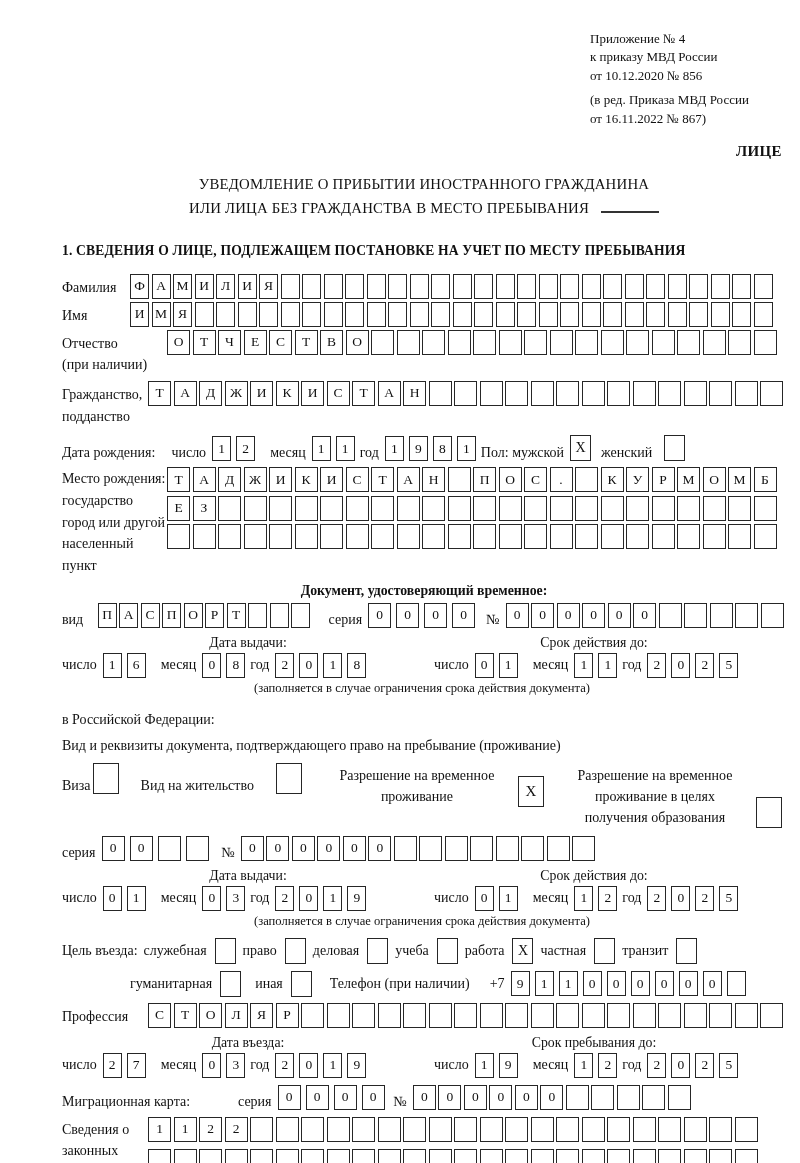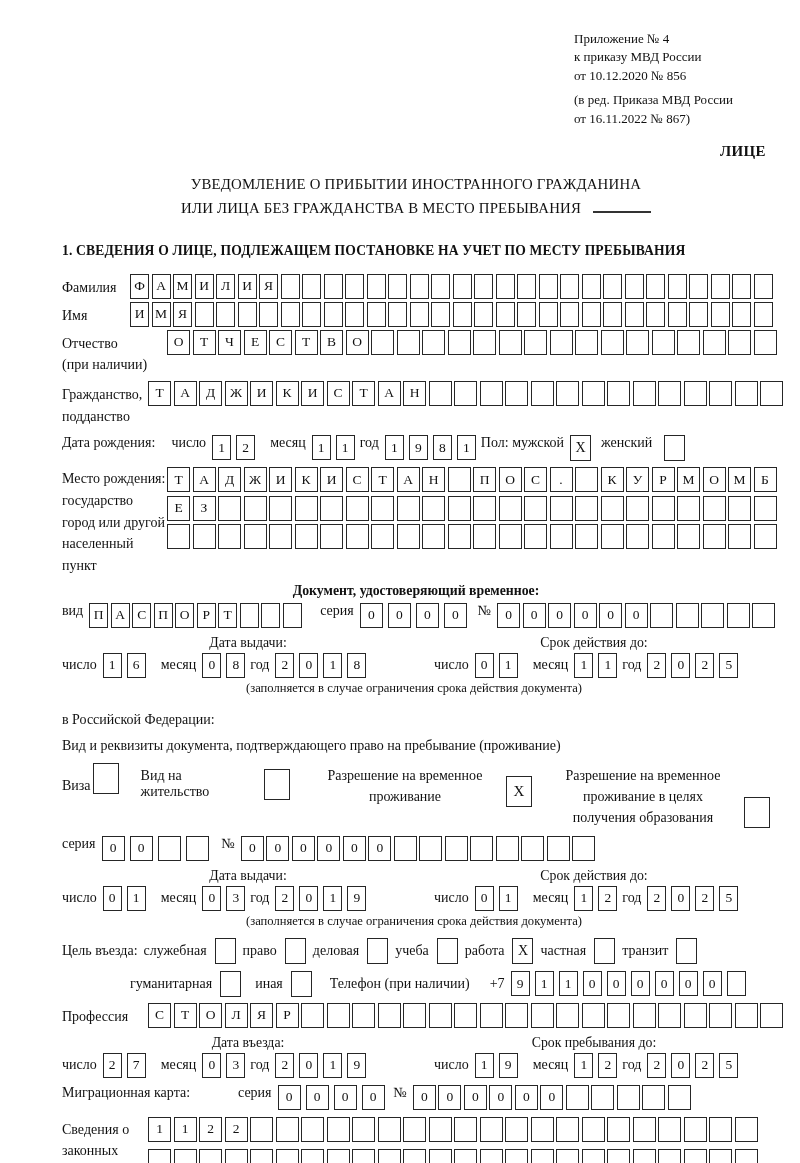--- a/index.html
+++ b/index.html
@@ -1,18 +1,18 @@
 <!DOCTYPE html>
 <html><head>
 <meta charset="utf-8">
 <style>
   html,body{margin:0;padding:0;background:#e8e8e8}
   .page{
     width:800px;height:1163px;background:#ffffff;margin:0 auto;position:relative;
-    box-sizing:border-box;padding:30px 30px 0 62px;
+    box-sizing:border-box;padding:30px 14px 0 62px;
     font-family:"Liberation Serif","DejaVu Serif",serif;color:#111;
     overflow:hidden;
   }
   
   .hdr{margin-left:auto;width:196px;font-size:13px;line-height:1.42}
   .hdr .grp2{margin-top:6px}
   .forma{ text-align:right;font-weight:bold;font-size:15px;margin:15px 4px 0 0;letter-spacing:.4px}
   
   .title{text-align:center;font-weight:normal;font-size:14.8px;line-height:1.6;margin-top:13px;letter-spacing:.2px}
   .uline{display:inline-block;width:58px;border-bottom:2.2px solid #333;height:.9em;margin-left:12px}
@@ -26,21 +26,21 @@
   .cell{
     width:19px;height:25px;border:1.6px solid #262626;margin-right:2.5px;box-sizing:border-box;
     display:flex;align-items:center;justify-content:center;font-size:13.5px;flex-shrink:0;background:#fff;
   }
   .cells.w .cell{width:23px}
   .cells.sp .cell{margin-right:5px}
   .stack{display:flex;flex-direction:column}
   .stack .cells{margin-bottom:3.5px}
   .stack.loose .cells{margin-bottom:7px}
   
-  .drow{display:flex;align-items:flex-start;margin-top:2px}
+  .drow{display:flex;align-items:flex-end;margin-top:2px}
   .dgrp{display:flex;align-items:center;width:372px;flex-shrink:0}
   .dl{font-size:14px;margin-right:6px}
   .dl.m{margin-left:10px}
   .dhdrs{display:flex;font-size:13.8px;margin-top:7px}
   .dh1{width:372px;text-align:center}
   .dh2{width:320px;text-align:center}
   .note-r{text-align:center;font-size:12.6px;margin-top:3px;padding-right:4px}
   
   .cbox{
     width:21px;height:26px;border:1.6px solid #262626;box-sizing:border-box;flex-shrink:0;

